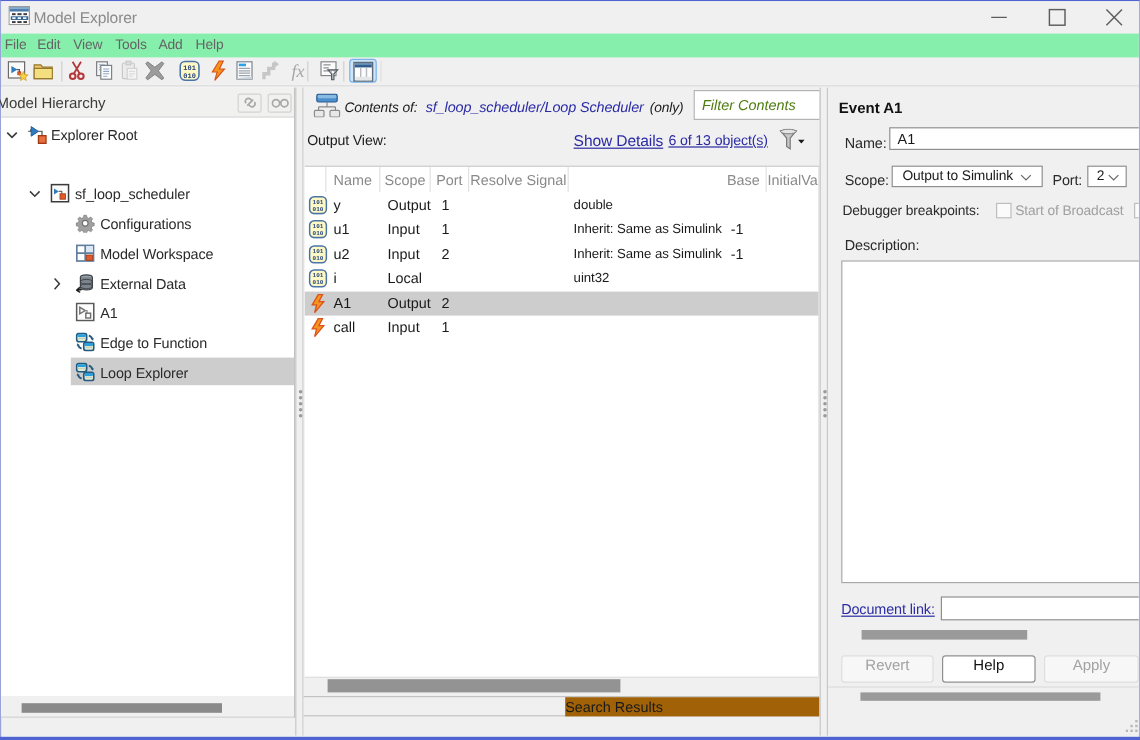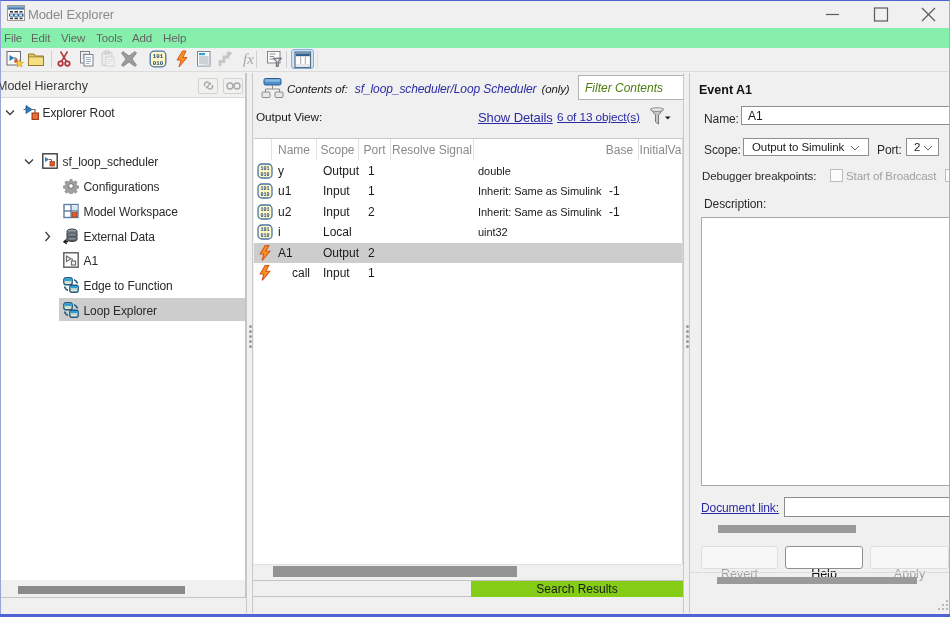--- a/index.html
+++ b/index.html
@@ -48,27 +48,27 @@
 #table { position:absolute; left:1px; top:65px; width:429px; height:426px; background:#fff; border-top:1px solid #c8c8c8; border-right:1px solid #d8d8d8; }
 .th { position:absolute; top:0; height:21px; color:#8a8a8a; font-size:12px; text-align:center; border-right:1px solid #e2e2e2; padding-top:4px; }
 #tbody { position:absolute; left:0; top:22px; width:428px; }
 .drow { position:absolute; left:0; width:428px; height:20px; }
 .drow div { position:absolute; top:3px; }
 .dicon { position:absolute; left:3px; top:2px; width:16px; height:16px; }
 #mid-hscroll { position:absolute; left:1px; top:491px; width:428px; height:16px; background:#f0f0f0; border-top:1px solid #e0e0e0;}
 #mid-hthumb { position:absolute; left:19px; top:1px; width:244px; height:11px; background:#939393; }
 #tabbar { position:absolute; left:0; top:507px; width:430px; height:17px; border-top:1px solid #c3c3c3; border-bottom:1px solid #c3c3c3; }
 #tab1 { position:absolute; left:0; top:0; width:217px; height:16px; background:#fafafa; border-right:1px solid #c3c3c3; text-align:center; padding-top:1px; }
-#tab2 { position:absolute; left:218px; top:0; width:212px; height:16px; background:#84cc16; text-align:center; padding-top:1px; }
+#tab2 { position:absolute; left:218px; top:0; width:212px; height:16px; background:#a16207; text-align:left; padding-top:1px; }
 
 #rightpanel { position:absolute; left:689px; top:0; width:259px; height:540px; background:#f0f0f0; overflow:hidden; }
 .rp-label { position:absolute; font-size:12px; letter-spacing:-0.1px; color:#2a2a2a; }
 .rp-input { position:absolute; background:#fff; border:1px solid #8e8e8e; font-size:12px; padding-left:6px; }
 .rp-select { position:absolute; background:#fff; border:1px solid #8e8e8e; font-size:11.5px; letter-spacing:-0.1px; }
-.btn { position:absolute; top:473px; height:23px; border-radius:3px; text-align:center; padding-top:20px; font-size:12.5px; }
+.btn { position:absolute; top:473px; height:23px; border-radius:3px; text-align:center; padding-top:0; font-size:12.5px; }
 </style>
 </head>
 <body>
 <div id="win"></div>
 
 <div id="titlebar">
   <svg class="abs" style="left:6px;top:4px" width="18" height="16" viewBox="0 0 18 16">
     <rect x="0.5" y="0.5" width="17" height="15" fill="#fbfbfb" stroke="#9a9a9a"></rect>
     <rect x="1" y="1" width="16" height="3.6" fill="#4a7aab"></rect>
     <rect x="1" y="1" width="16" height="1.6" fill="#85aecf"></rect>
@@ -406,21 +406,21 @@
             <div style="left:24px">A1</div>
             <div style="left:69px">Output</div>
             <div style="left:114px">2</div>
             <div style="left:224px;font-size:11px;letter-spacing:-0.05px;top:4px;white-space:nowrap"></div>
             <div style="left:355px"></div>
           </div>
           <div class="drow" style="top:102px">
             <svg class="dicon" viewBox="0 0 16 16">
               <path d="M8.2 0.5 L3.2 9 L6.8 9 L5.2 15.5 L12.8 6.3 L8.8 6.3 L11.8 0.5 Z" fill="#f7941d" stroke="#d9531e" stroke-width="1.1"></path>
             </svg>
-            <div style="left:38px">call</div>
+            <div style="left:24px">call</div>
             <div style="left:69px">Input</div>
             <div style="left:114px">1</div>
             <div style="left:224px;font-size:11px;letter-spacing:-0.05px;top:4px;white-space:nowrap"></div>
             <div style="left:355px"></div>
           </div>
         </div>
     </div>
     <div id="mid-hscroll">
         <div id="mid-hthumb"></div>
       </div>

